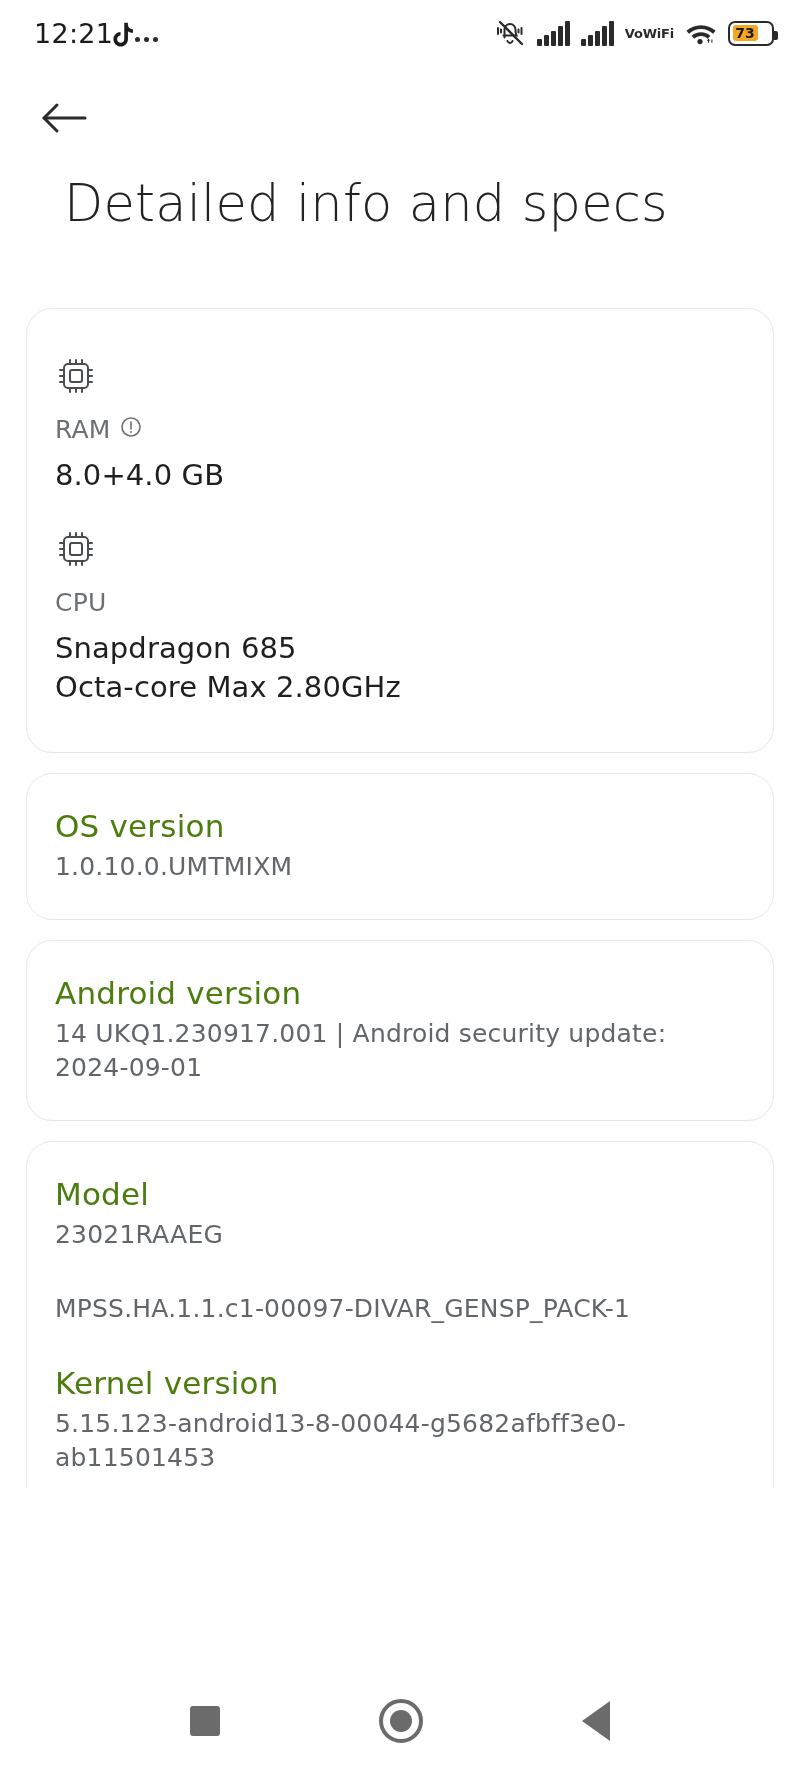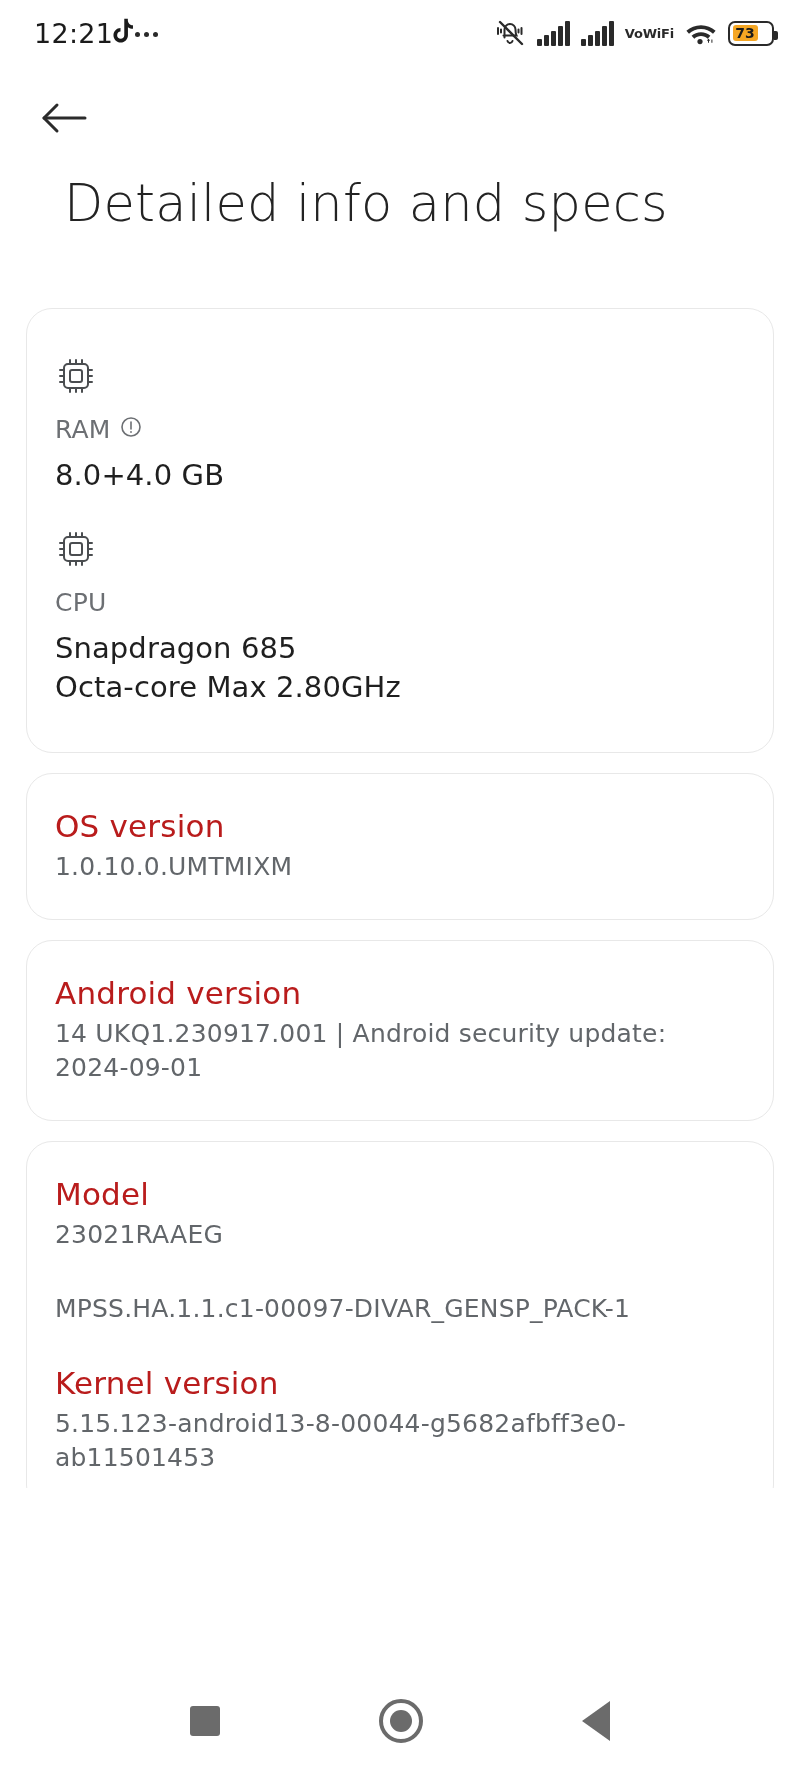--- a/index.html
+++ b/index.html
@@ -10,21 +10,21 @@
     overflow: hidden;
   }
   .phone { position: relative; width: 800px; height: 1777px; background: #fff; }
 
   
   .statusbar {
     position: absolute; top: 0; left: 0; right: 0; height: 66px;
     display: flex; align-items: center; justify-content: space-between;
     padding: 0 26px 0 34px;
   }
-  .sb-left { display: flex; align-items: flex-start; gap: 0; }
+  .sb-left { display: flex; align-items: flex-end; gap: 0; }
   .sb-time { font-size: 27px; color: #1b1b1b; letter-spacing: .3px; font-weight: 400; }
   .sb-right { display: flex; align-items: center; gap: 11px; }
   .tiktok { width: 22px; height: 27px; display: block; }
   .dots { display: flex; align-items: flex-end; gap: 4px; height: 26px; padding-bottom: 7px; }
   .dots i { width: 5px; height: 5px; border-radius: 50%; background: #2a2a2a; display: block; }
 
   .icn { display: block; }
   .sigbars { display: flex; align-items: flex-end; gap: 2px; height: 25px; }
   .sigbars span { width: 5px; background: #2a2a2a; border-radius: 1px; display:block; }
   .sigbars span:nth-child(1){ height: 7px; }
@@ -81,21 +81,21 @@
     font-size: 25px; color: #6c6f73; font-weight: 400;
     display: flex; align-items: center; gap: 9px; margin-bottom: 12px;
     letter-spacing: .2px;
   }
   .spec-value {
     font-size: 29px; color: #1f1f1f; font-weight: 400;
     line-height: 1.32; letter-spacing: .1px;
   }
 
   .row-title {
-    font-size: 31px; color: #b91c1c; font-weight: 400;
+    font-size: 31px; color: #4d7c0f; font-weight: 400;
     letter-spacing: .2px; margin-bottom: 6px;
   }
   .row-sub {
     font-size: 25px; color: #62666a; font-weight: 400;
     line-height: 1.34; letter-spacing: .2px;
   }
   .row { margin-bottom: 40px; }
   .row:last-child { margin-bottom: 0; }
 
   .card.pad-sm { padding: 34px 28px 36px 28px; }

